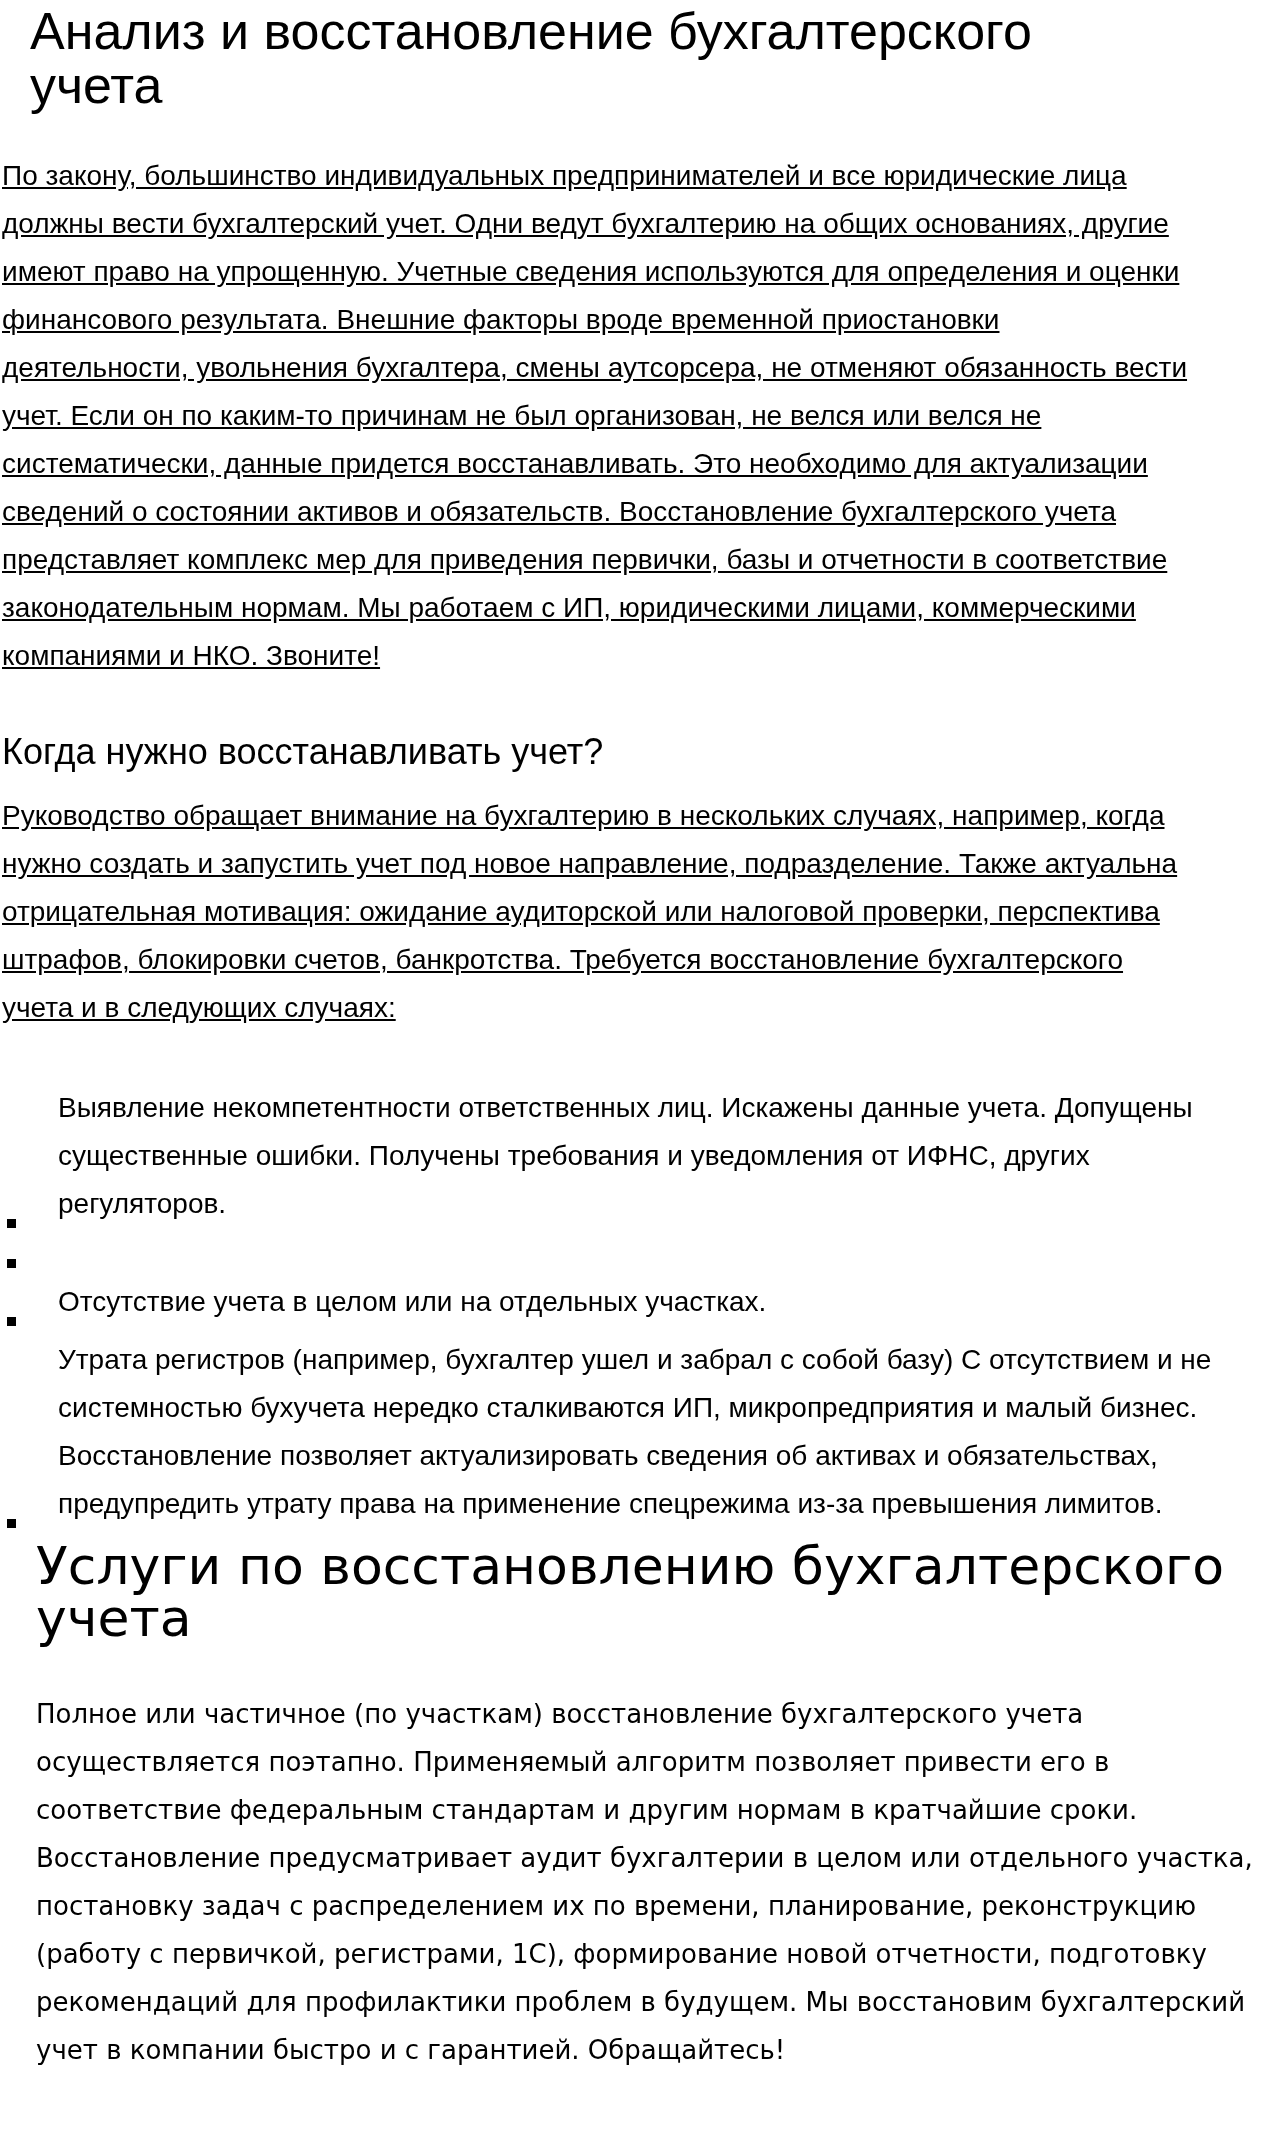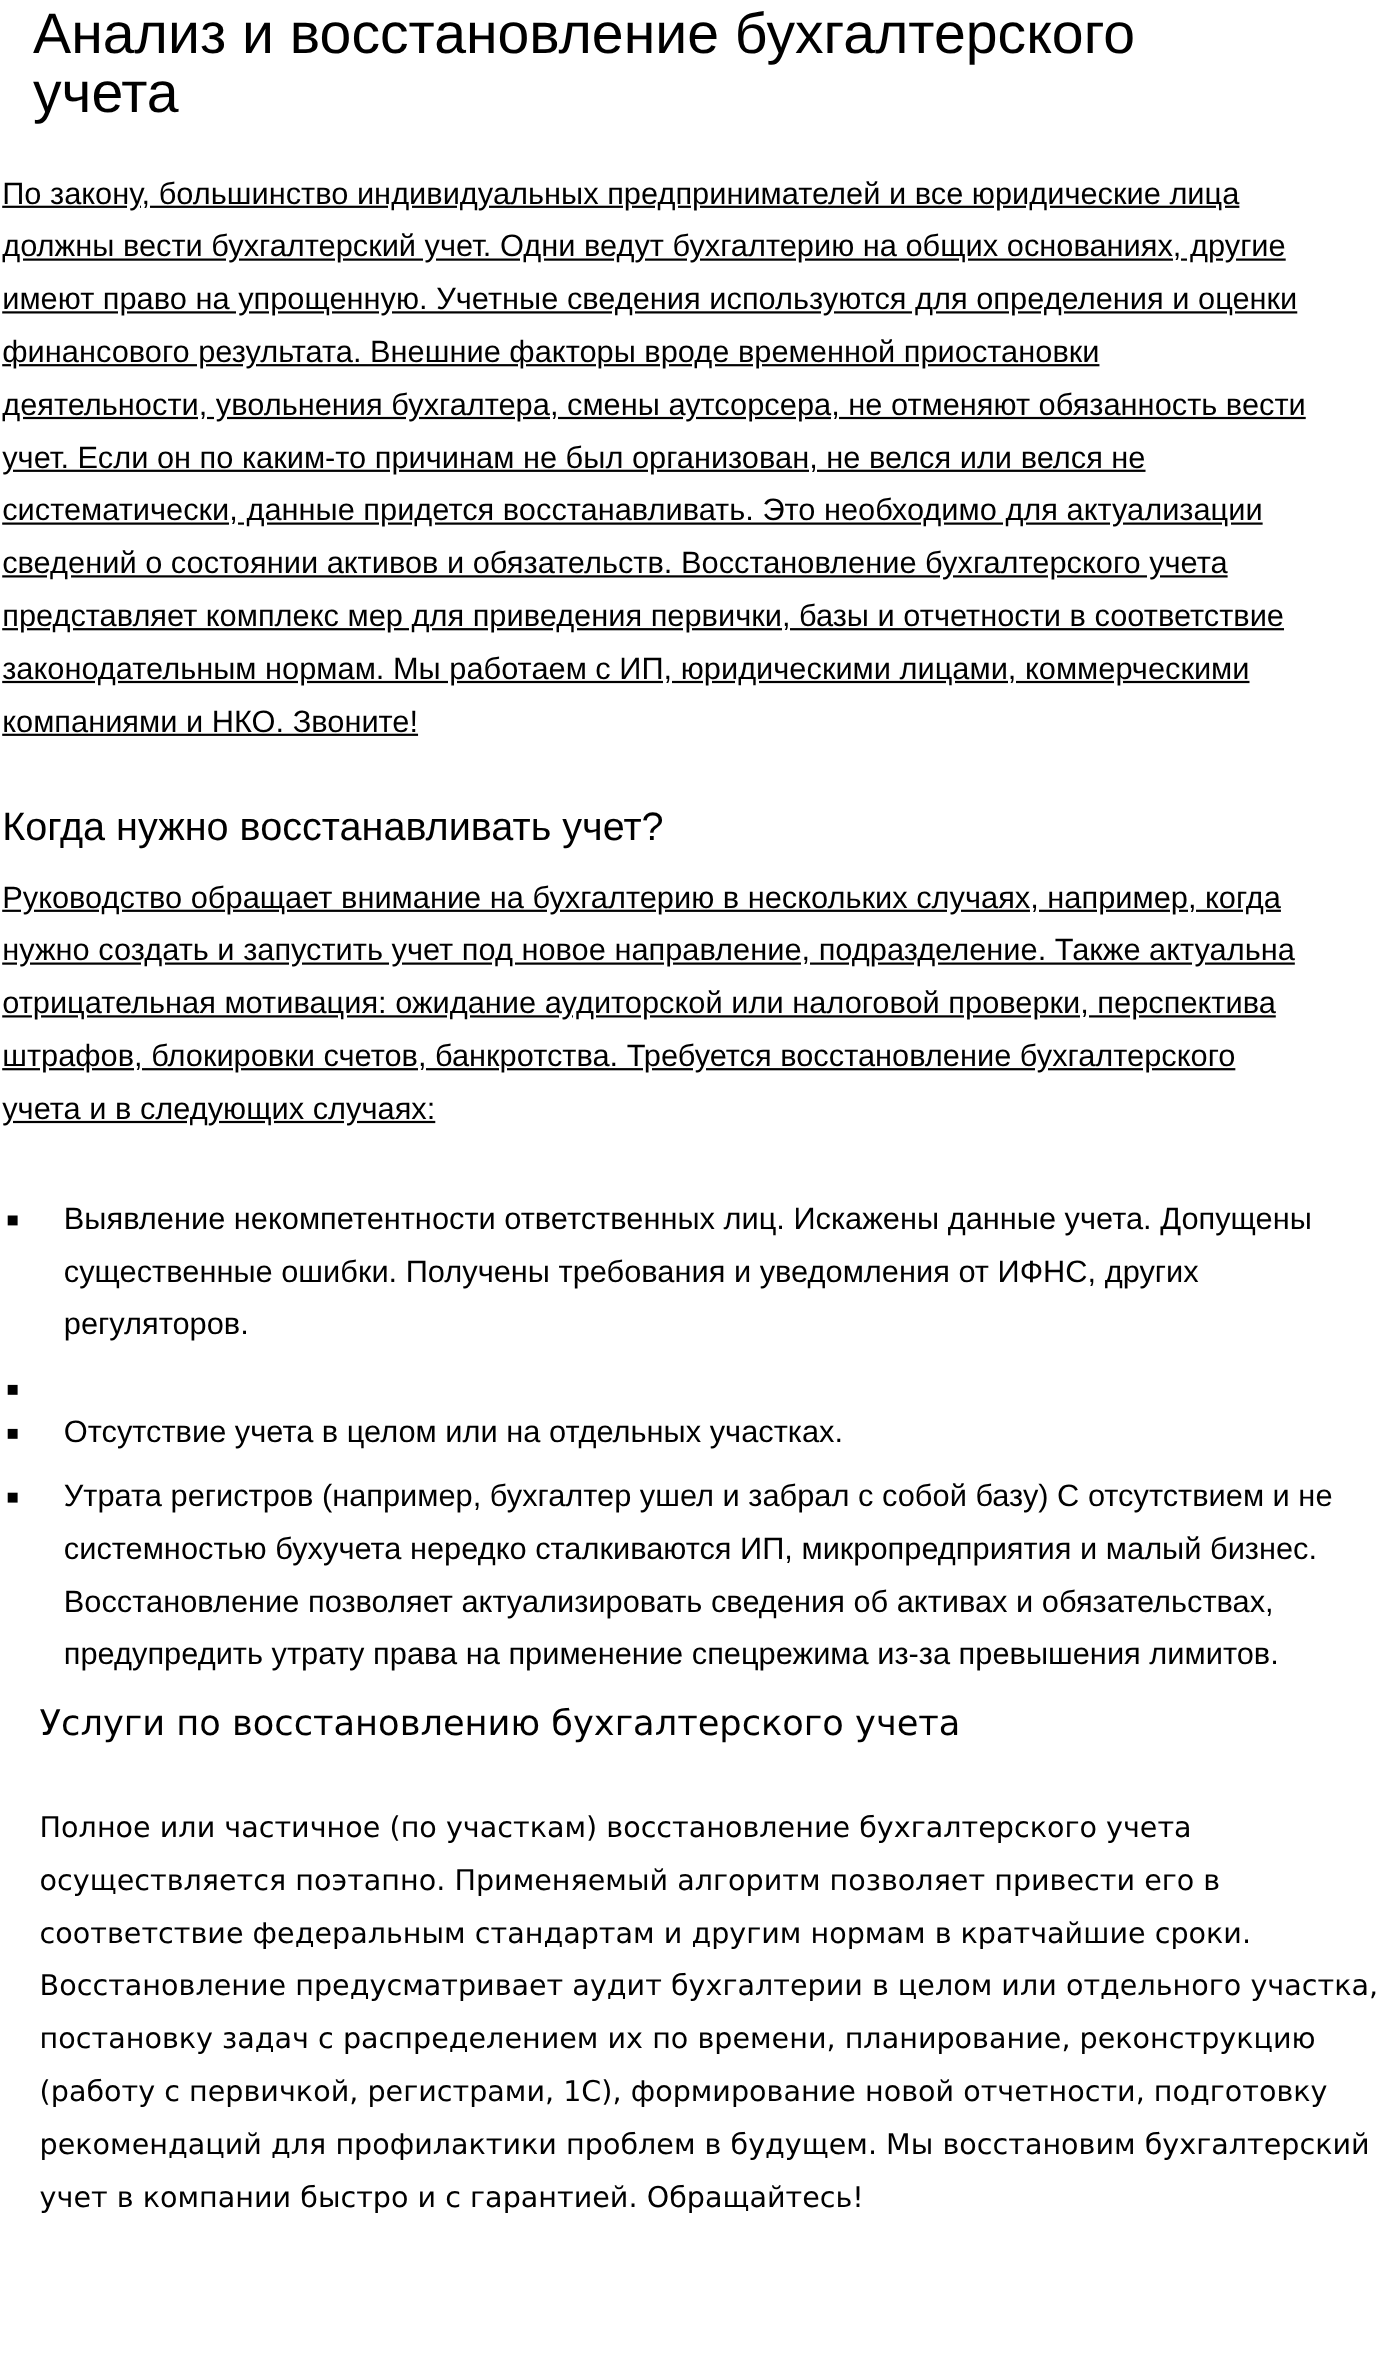--- a/index.html
+++ b/index.html
@@ -38,38 +38,38 @@
   }
   .when-body { margin: 15px 0 0 2px; }
 
   ul.reasons {
     list-style: none;
     margin: 52px 0 0 0;
     padding: 0;
   }
   ul.reasons li {
     display: flex;
-    align-items: flex-start;
+    align-items: flex-end;
     font-family: "Liberation Sans", sans-serif;
     font-size: 28px;
     line-height: 48px;
     margin: 0 0 10px 0;
   }
   ul.reasons .bullet {
     flex: 0 0 auto;
     width: 9px;
     height: 9px;
     background: #000000;
     margin: 21px 14px 0 7px;
   }
 
   h2.services {
     font-family: "DejaVu Sans", sans-serif;
     font-weight: 400;
-    font-size: 32px;
+    font-size: 52px;
     line-height: 52px;
     margin: 12px 0 0 36px;
   }
   .services-body {
     font-family: "DejaVu Sans", sans-serif;
     font-size: 26px;
     line-height: 48px;
     margin: 46px 0 0 36px;
   }
 </style>

